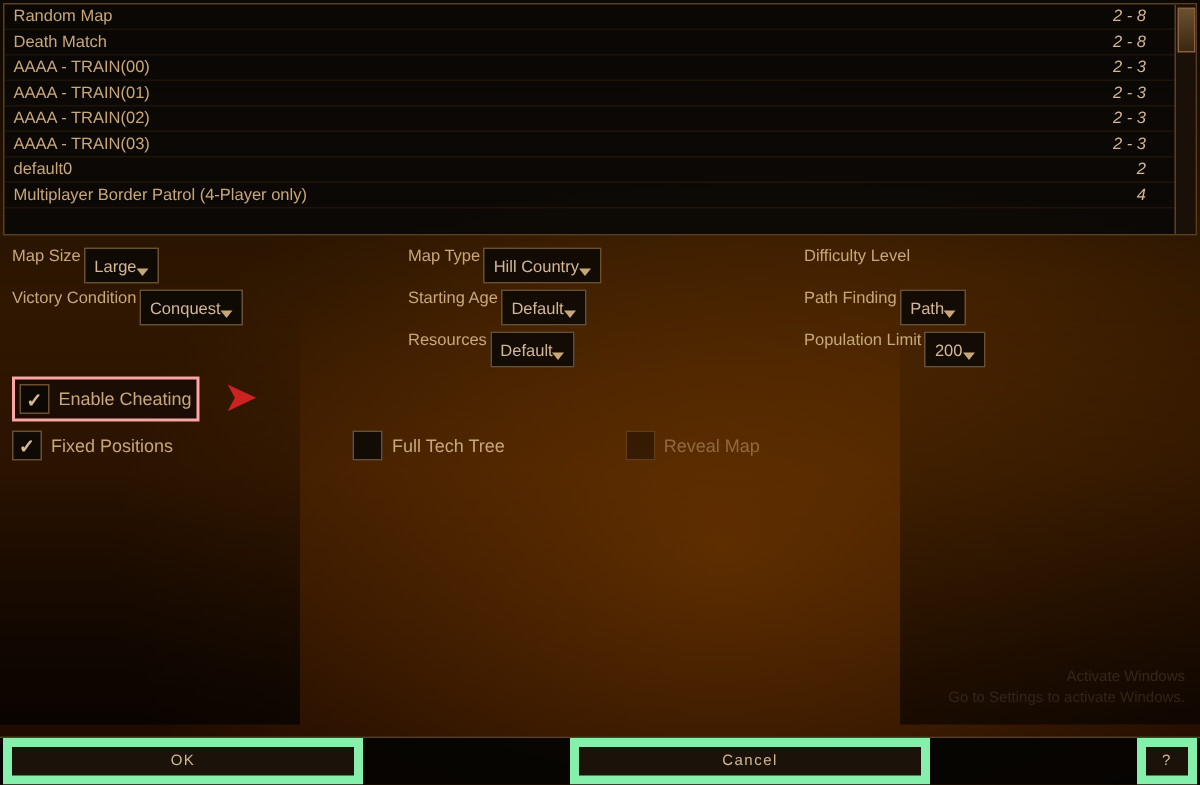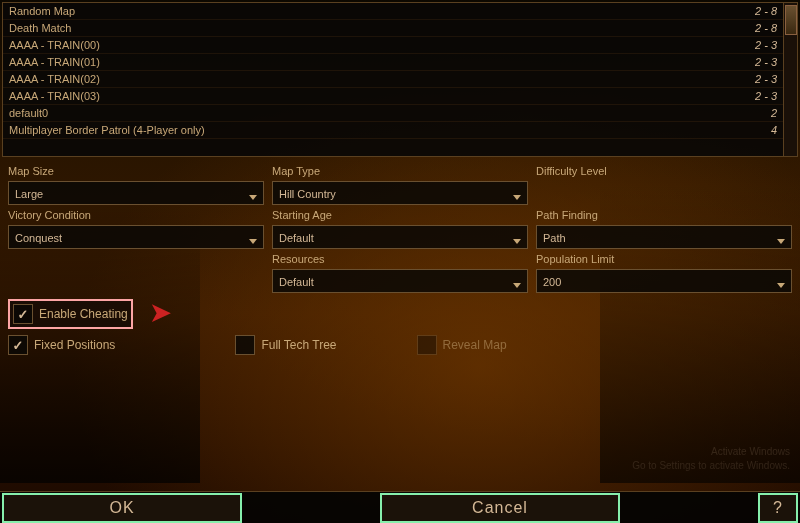--- a/index.html
+++ b/index.html
@@ -82,21 +82,21 @@
       height: 30px;
       background: linear-gradient(180deg, #6a5030, #3a2810);
       border: 1px solid #8a6040;
       margin-top: 2px;
       cursor: pointer;
     }
 
     .list-item {
       display: flex;
       justify-content: flex-start;
-      padding: 2px 20px 2px 6px;
+      padding: 2px 33px 2px 6px;
       color: #c8a878;
       font-size: 11px;
       border-bottom: 1px solid rgba(80, 50, 20, 0.3);
       cursor: pointer;
     }
 
     .list-item .item-name { flex: 1; }
     .list-item .item-num { color: #d4b896; min-width: 30px; text-align: right; font-style: italic; }
 
     
@@ -109,21 +109,21 @@
 
     .settings-grid {
       display: grid;
       grid-template-columns: 1fr 1fr 1fr;
       gap: 4px 8px;
       padding: 0 4px;
     }
 
     .setting-group {
       display: flex;
-      flex-direction: column;
+      flex-direction: row;
       gap: 2px;
     }
 
     .setting-label {
       color: #c8a878;
       font-size: 11px;
       margin-bottom: 2px;
     }
 
     .dropdown {
@@ -228,25 +228,25 @@
       height: 32px;
       background: rgba(5, 4, 2, 0.95);
       border-top: 1px solid #5a4020;
       align-items: center;
       justify-content: space-between;
       padding: 0 2px;
     }
 
     .bottom-btn {
       background: rgba(30, 20, 10, 0.9);
-      border: 2px solid #86efac;
+      border: 6px solid #86efac;
       color: #d4b896;
       padding: 4px 0;
       cursor: pointer;
-      font-size: 16px;
+      font-size: 10px;
       text-align: center;
       letter-spacing: 1px;
     }
 
     .btn-ok { width: 240px; }
     .btn-cancel { width: 240px; }
     .btn-help { width: 40px; }
 
     .activate-windows {
       position: absolute;

